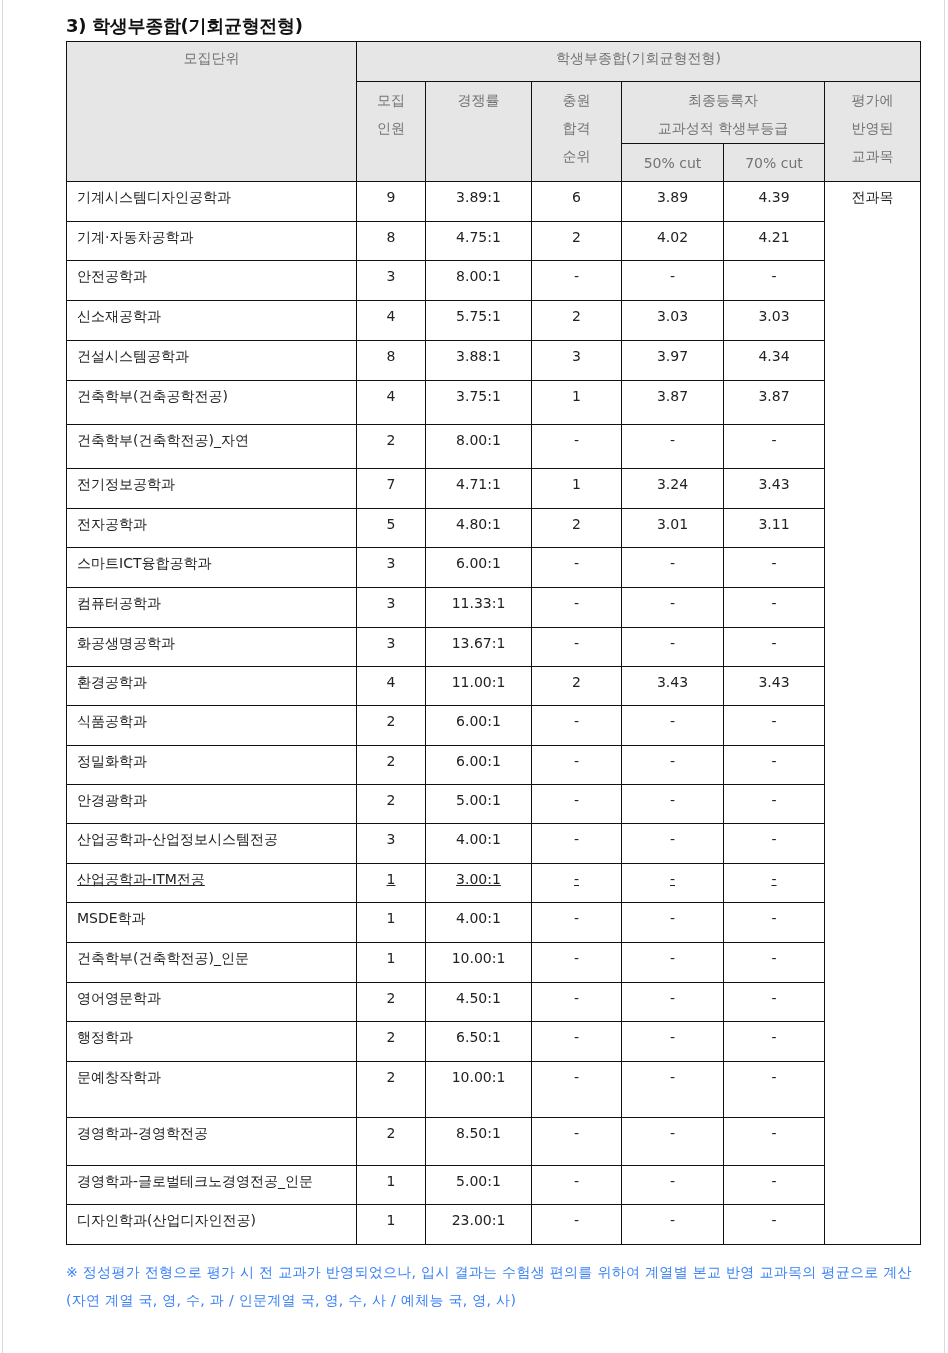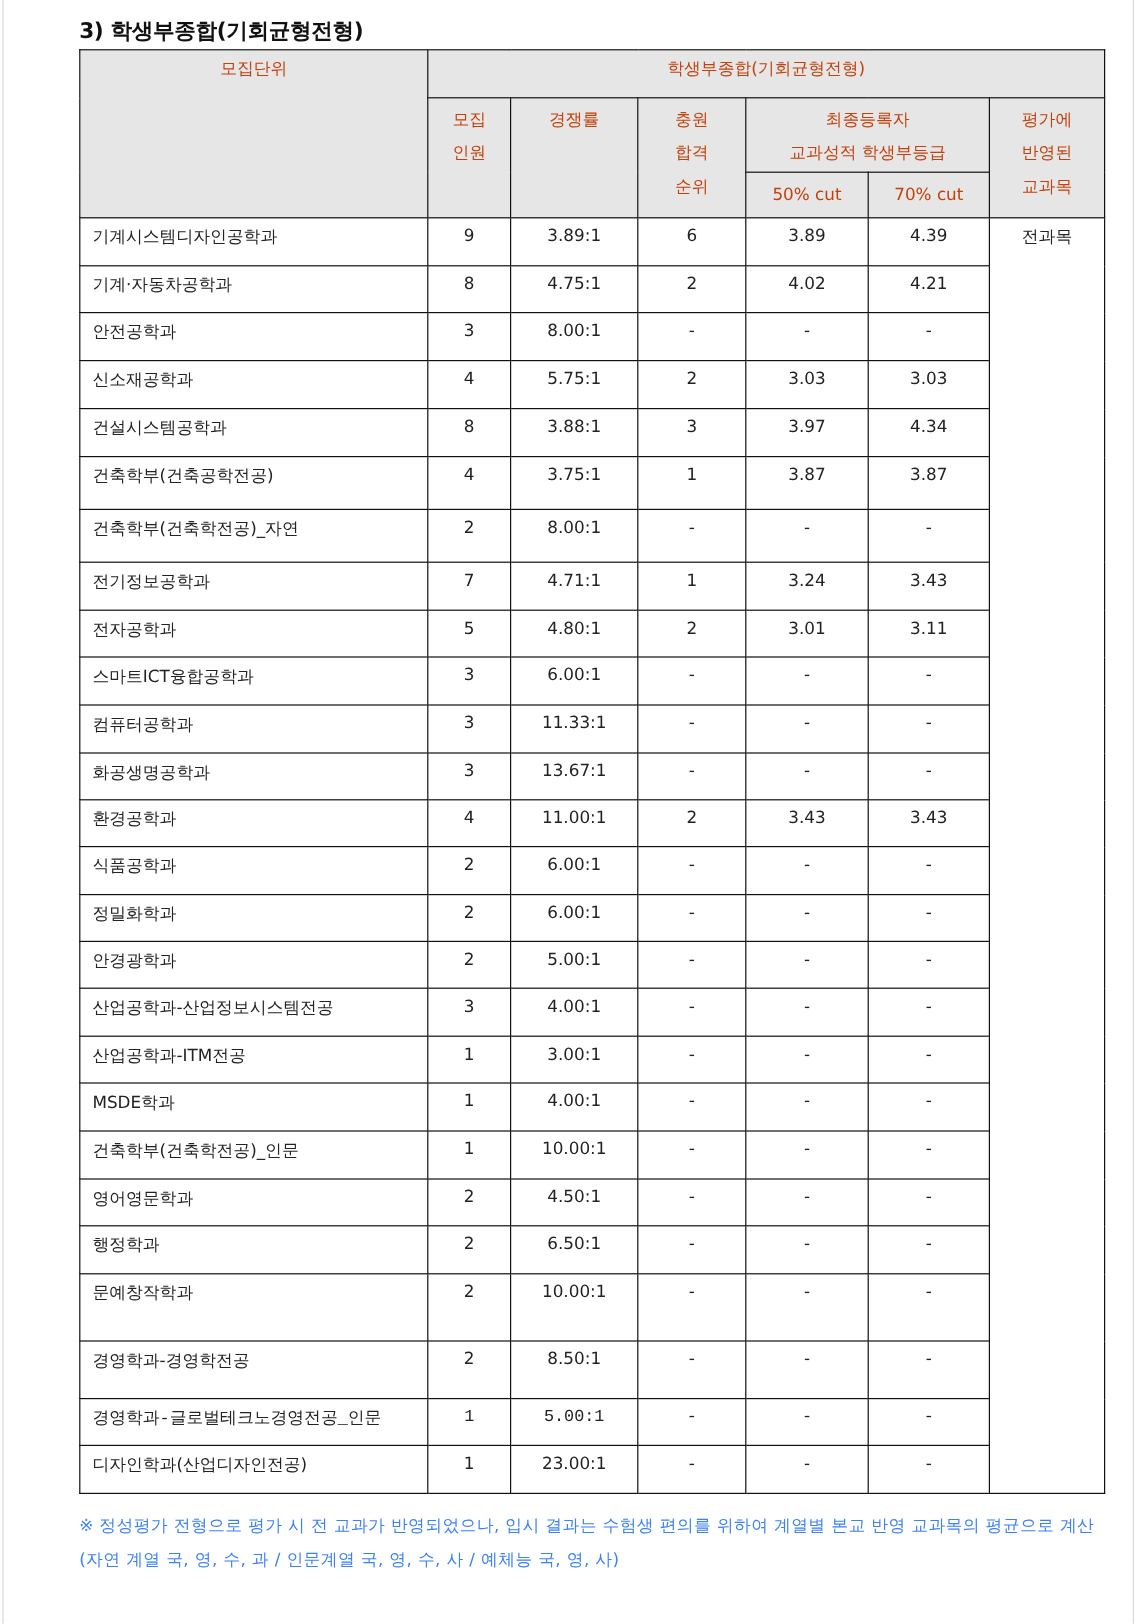--- a/index.html
+++ b/index.html
@@ -3,21 +3,21 @@
   <meta charset="utf-8">
   <style>
     html, body { margin: 0; padding: 0; background: #ffffff; }
     body { width: 948px; height: 1353px; position: relative; overflow: hidden;
            font-family: "DejaVu Sans", "Liberation Sans", sans-serif; color: #222; }
     .frame-left { position: absolute; left: 2px; top: 0; width: 1px; height: 1353px; background: #d9d9d9; }
     .frame-right { position: absolute; left: 944px; top: 0; width: 1px; height: 1353px; background: #d9d9d9; }
     .section-title { position: absolute; left: 66px; top: 14px; font-size: 18px; font-weight: bold; color: #111; letter-spacing: -0.3px; }
     table.results { position: absolute; left: 66px; top: 41px; width: 854px; border-collapse: collapse; table-layout: fixed; font-size: 14px; }
     table.results th, table.results td { border: 1.5px solid #111; padding: 0; }
-    table.results th { background: #e6e6e6; font-weight: normal; color: #c2410c; vertical-align: top; text-align: center; line-height: 28px; }
+    table.results th { background: #e6e6e6; font-weight: normal; color: #737373; vertical-align: top; text-align: center; line-height: 28px; }
     table.results td { text-align: center; vertical-align: top; padding-top: 7px; color: #222; }
     table.results td.unit { text-align: left; padding-left: 10px; }
     table.results td.subjects { vertical-align: top; }
     .hdr-mid-tall { padding-top: 4px !important; }
     .notes { position: absolute; left: 66px; top: 1258px; width: 860px; font-size: 14px; line-height: 28px; color: #3b82f6; letter-spacing: 0.3px; }
     .notes p { margin: 0; }
   </style>
 </head>
 <body>
 
@@ -200,21 +200,21 @@
         <td>-</td>
       </tr>
       <tr style="height: 40px;">
         <td class="unit">산업공학과-산업정보시스템전공</td>
         <td>3</td>
         <td>4.00:1</td>
         <td>-</td>
         <td>-</td>
         <td>-</td>
       </tr>
-      <tr style="height: 39px;">
+      <tr style="height: 39px; text-decoration: underline;">
         <td class="unit">산업공학과-ITM전공</td>
         <td>1</td>
         <td>3.00:1</td>
         <td>-</td>
         <td>-</td>
         <td>-</td>
       </tr>
       <tr style="height: 40px; padding-left: 33px;">
         <td class="unit">MSDE학과</td>
         <td>1</td>
@@ -256,21 +256,21 @@
         <td>-</td>
       </tr>
       <tr style="height: 48px;">
         <td class="unit">경영학과-경영학전공</td>
         <td>2</td>
         <td>8.50:1</td>
         <td>-</td>
         <td>-</td>
         <td>-</td>
       </tr>
-      <tr style="height: 39px; font-family: Liberation Mono, monospace;">
+      <tr style="height: 39px;">
         <td class="unit">경영학과-글로벌테크노경영전공_인문</td>
         <td>1</td>
         <td>5.00:1</td>
         <td>-</td>
         <td>-</td>
         <td>-</td>
       </tr>
       <tr style="height: 40px; padding-left: 40px;">
         <td class="unit">디자인학과(산업디자인전공)</td>
         <td>1</td>

